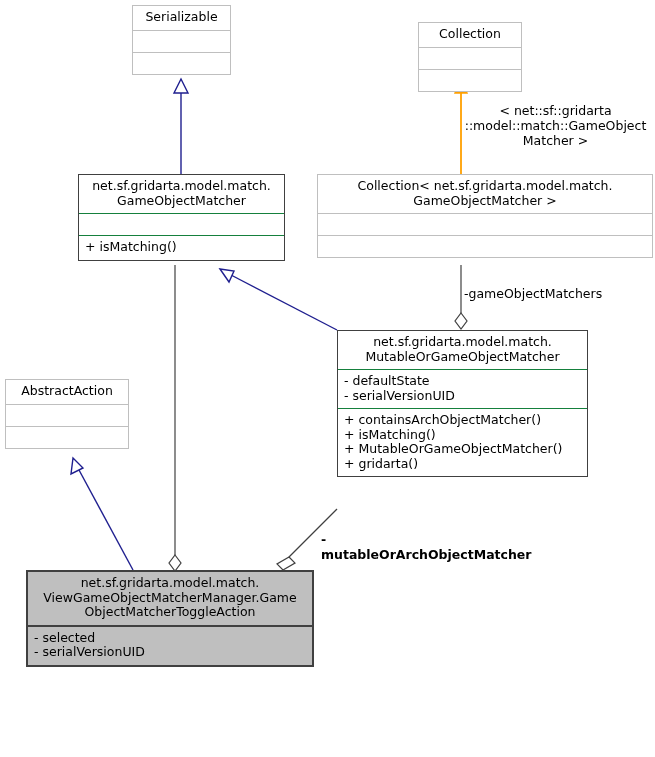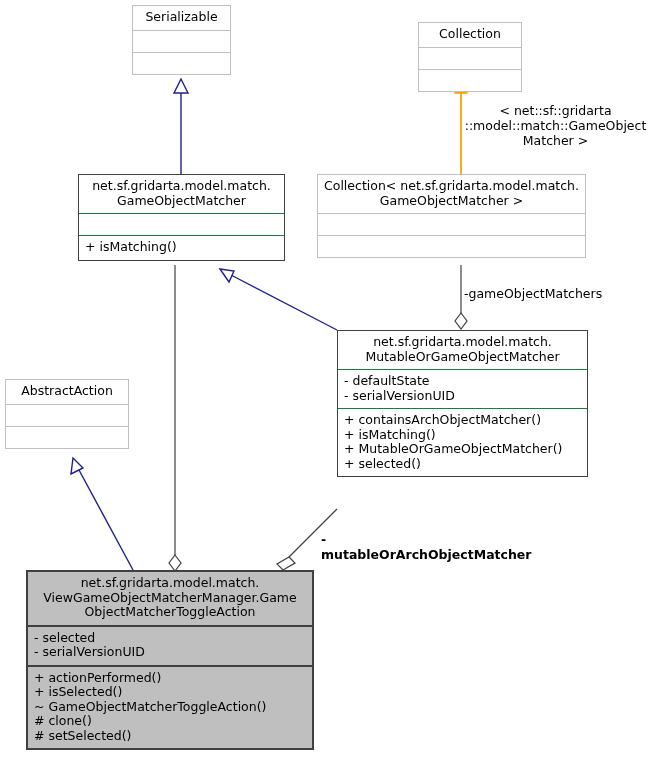--- a/index.html
+++ b/index.html
@@ -146,63 +146,56 @@
 
   <div class="node cls" style="left:78px; top:174px; width:207px;">
     <div class="title">net.sf.gridarta.model.match.
 GameObjectMatcher</div>
     <div class="compartment empty"></div>
     <div class="compartment">
       <span class="member">+ isMatching()</span>
     </div>
   </div>
 
-  <div class="node ext" style="left:317px; top:174px; width:269px;">
+  <div class="node ext" style="left:317px; top:174px; width:336px;">
     <div class="title">Collection&lt; net.sf.gridarta.model.match.
 GameObjectMatcher &gt;</div>
     <div class="compartment empty"></div>
     <div class="compartment empty"></div>
   </div>
 
   <div class="node cls" style="left:337px; top:330px; width:251px;">
     <div class="title">net.sf.gridarta.model.match.
 MutableOrGameObjectMatcher</div>
     <div class="compartment">
       <span class="member">- defaultState</span>
       <span class="member">- serialVersionUID</span>
     </div>
     <div class="compartment">
       <span class="member">+ containsArchObjectMatcher()</span>
       <span class="member">+ isMatching()</span>
       <span class="member">+ MutableOrGameObjectMatcher()</span>
-      <span class="member">+ selected()</span>
+      <span class="member">+ gridarta()</span>
     </div>
   </div>
 
   <div class="node ext" style="left:5px; top:379px; width:124px;">
     <div class="title">AbstractAction</div>
     <div class="compartment empty"></div>
     <div class="compartment empty"></div>
   </div>
 
   <div class="node cur" style="left:26px; top:570px; width:288px;">
     <div class="title">net.sf.gridarta.model.match.
 ViewGameObjectMatcherManager.Game
 ObjectMatcherToggleAction</div>
     <div class="compartment">
       <span class="member">- selected</span>
       <span class="member">- serialVersionUID</span>
     </div>
-    <div class="compartment">
-      <span class="member">+ actionPerformed()</span>
-      <span class="member">+ isSelected()</span>
-      <span class="member">~ GameObjectMatcherToggleAction()</span>
-      <span class="member"># clone()</span>
-      <span class="member"># setSelected()</span>
-    </div>
   </div>
 
   <div class="edge-label center" style="left:458px; top:103px; width:195px;">&lt; net::sf::gridarta
 ::model::match::GameObject
 Matcher &gt;</div>
 
   <div class="edge-label left" style="left:464px; top:286px; width:180px;">-gameObjectMatchers</div>
 
 
   <div class="edge-label left" style="left:321px; top:532px; width:210px;font-weight:bold;">-mutableOrArchObjectMatcher</div>

